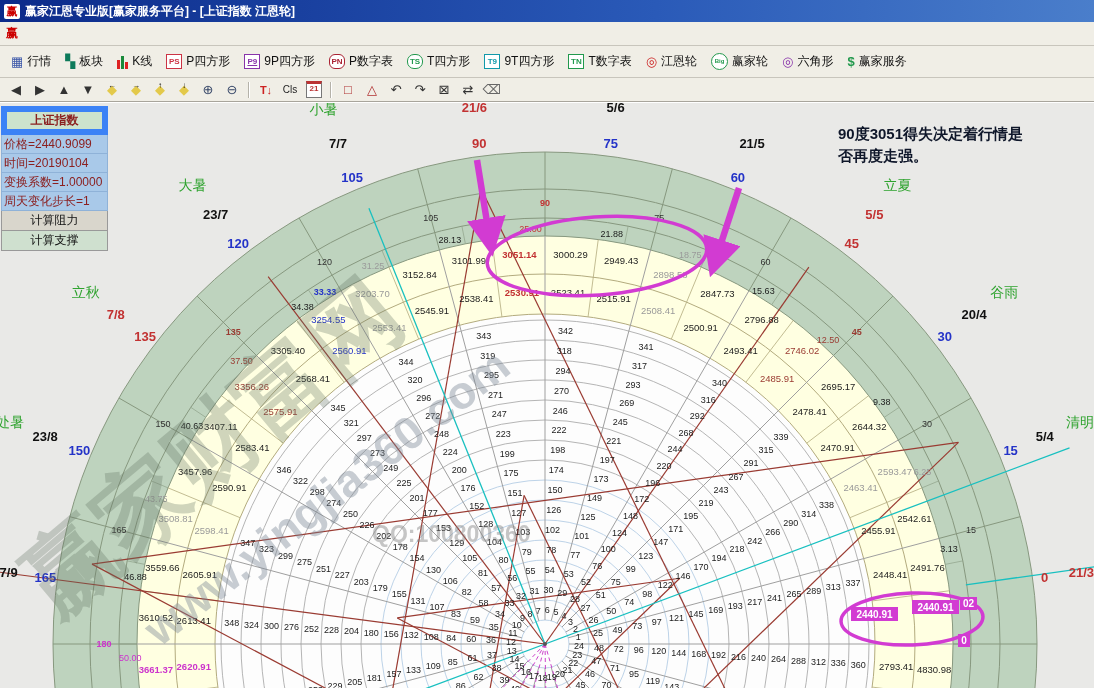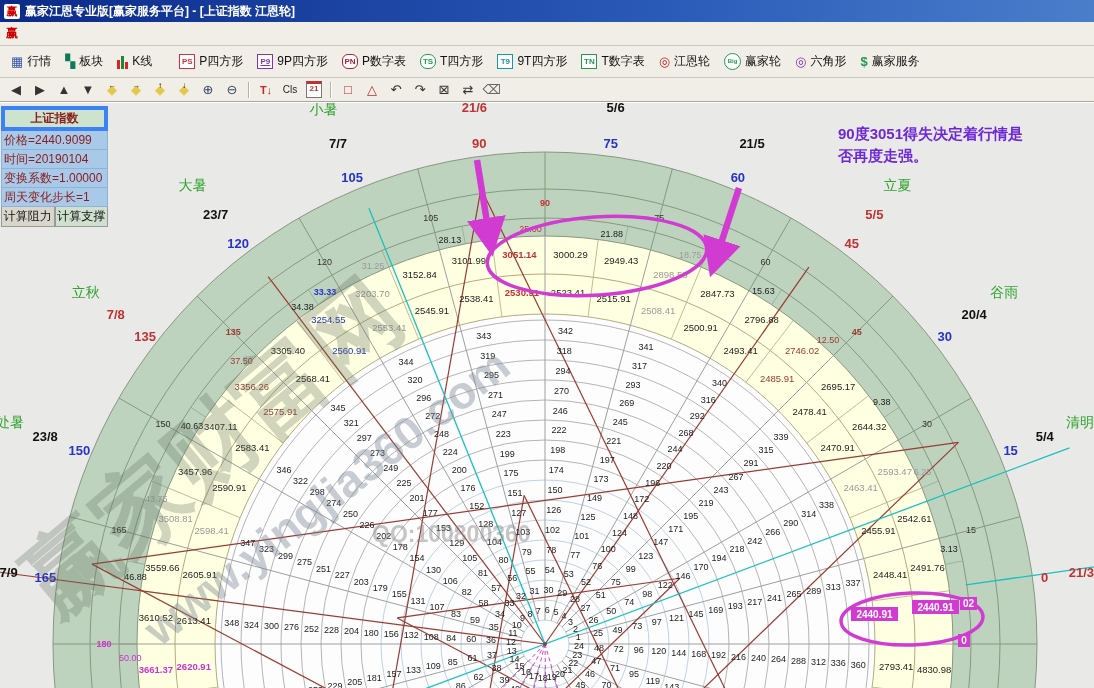--- a/index.html
+++ b/index.html
@@ -29,23 +29,23 @@
   .tool .mini{position:absolute;left:0;top:1px;width:100%;text-align:center;font-size:8px;color:#111;font-weight:bold;}
   .tool .cal{display:inline-block;width:14px;height:13px;border:1px solid #777;border-top:3px solid #b33;background:#fff;font-size:8px;font-weight:bold;line-height:10px;text-align:center;color:#b33;}
   .vsep{width:1px;height:16px;background:#b5b2a9;border-right:1px solid #fff;margin:0 4px;}
   
   .chart{position:relative;width:1094px;height:588px;background:#e9e9e7;border-top:1px solid #fff;overflow:hidden;}
   .chart svg{position:absolute;left:0;top:0;}
   .wm{position:absolute;pointer-events:none;white-space:nowrap;font-weight:bold;transform-origin:0 50%;}
   .note{position:absolute;font-size:15px;line-height:22px;font-weight:bold;pointer-events:none;}
   
   .panel{position:absolute;left:1px;top:3px;width:107px;background:#e9e9e7;font-size:12px;z-index:5;}
-  .panel .hd{background:#cde3cd;color:#8b2020;font-weight:bold;text-align:center;height:17px;line-height:17px;border:4px solid #3b82f6;}
+  .panel .hd{background:#cde3cd;color:#8b2020;font-weight:bold;text-align:center;height:17px;line-height:17px;border:6px solid #3b82f6;}
   .panel .rw{background:#a9c9e9;color:#8b2020;height:18px;line-height:18px;padding-left:2px;border:1px solid #8fb2d8;border-top:none;white-space:nowrap;overflow:hidden;}
-  .panel .bts{display:flex;}
+  .panel .bts{display:flex;flex-direction:column;}
   .panel .bt{flex:1;height:19px;line-height:19px;text-align:center;font-size:12px;background:#d9d6cc;border:1px solid #999;border-top:none;color:#111;cursor:default;}
   .panel .bt.alt{background:#cfe0cf;}
 </style>
 </head>
 <body>
 
 <div class="app">
 
   <div class="titlebar">
     <span class="app-icon">赢</span>
@@ -67,21 +67,21 @@
       </span>
       <span class="tbtn">
         <span class="candles">
           <i></i>
           <i></i>
           <i></i>
         </span>
         <span>K线</span>
       </span>
       <span class="tbtn">
-        <span class="badge" style="color: rgb(204, 51, 68); margin-left: 13px;">PS</span>
+        <span class="badge" style="color: rgb(204, 51, 68);">PS</span>
         <span>P四方形</span>
       </span>
       <span class="tbtn">
         <span class="badge" style="color: rgb(136, 51, 170); text-decoration: underline;">P9</span>
         <span>9P四方形</span>
       </span>
       <span class="tbtn">
         <span class="badge" style="color: rgb(170, 34, 51); border-radius: 6px;">PN</span>
         <span>P数字表</span>
       </span>
@@ -711,21 +711,21 @@
           <div class="rw">价格=2440.9099</div>
           <div class="rw">时间=20190104</div>
           <div class="rw">变换系数=1.00000</div>
           <div class="rw">周天变化步长=1</div>
         </div>
       <div class="bts" id="panel-buttons">
           <div class="bt">计算阻力</div>
           <div class="bt alt">计算支撑</div>
         </div>
     </div>
-    <div class="note" id="note" style="left: 838px; top: 20px; color: #6d28d9;">
+    <div class="note" id="note" style="left: 838px; top: 20px; color: #0f172a;">
       <div>90度3051得失决定着行情是</div>
       <div>否再度走强。</div>
     </div>
   <div class="wm" style="left: 36px; top: 430px; font-size: 92px; color: rgba(100, 116, 100, 0.3); transform: rotate(-40deg);">赢家财富网</div>
       <div class="wm" style="left: 150px; top: 505px; font-size: 46px; color: rgba(125, 135, 150, 0.42); transform: rotate(-38deg);">www.yingjia360.com</div>
       <div class="wm" style="left: 372px; top: 386px; font-size: 23px; color: rgba(128, 128, 128, 0.45); transform: rotate(0deg); margin-top: 32px;">QQ:100800360</div>
     </div>
 
 </div>
 

